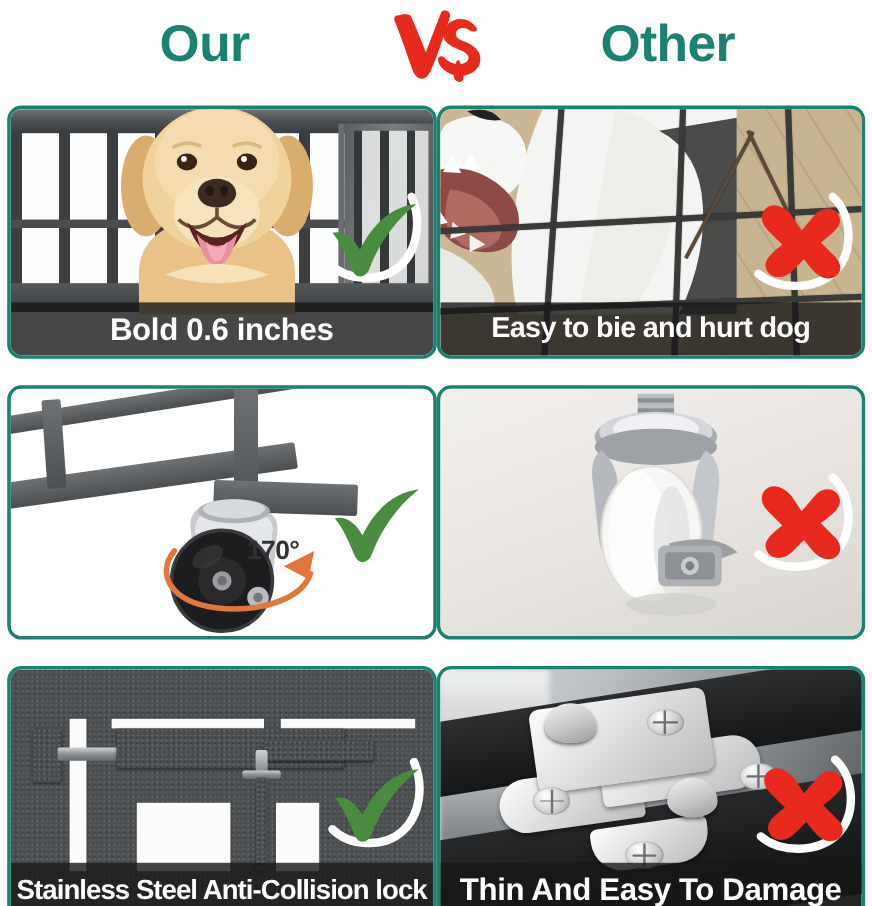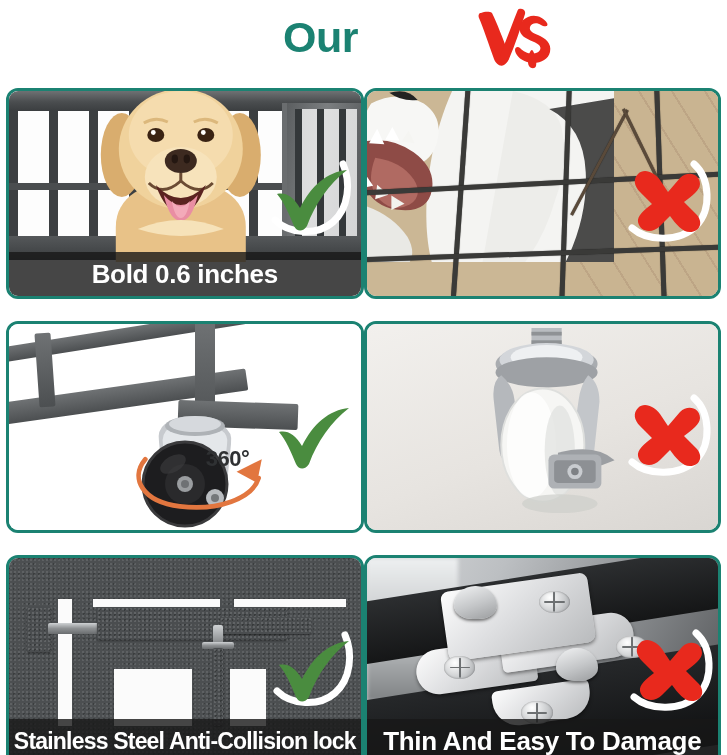--- a/index.html
+++ b/index.html
@@ -271,20 +271,21 @@
         <path d="M72 16 C68 10 60 7 53 10 C45 13 42 22 47 28 C51 33 60 34 64 38
                  C67 41 65 45 61 46 C55 48 49 45 45 41 C43 39 40 40 40 43
                  C40 47 45 53 52 55 C62 58 73 54 75 45 C77 36 70 31 63 28
                  C58 26 54 24 55 20 C56 16 62 15 66 18 C69 20 74 20 72 16 Z"></path>
         <path d="M58 44 C60 48 62 54 61 59 C60 62 56 62 54 59 C52 55 53 49 55 45
                  C56 43 57 42 58 44 Z"></path>
       </g>
     </svg>
   </div>
 
+  <div class="header-title right">Other</div>
 </div>
 
 <div class="grid">
 
   <div class="row">
 
     <div class="panel p1">
       <div class="panel-media">
         <div class="cage-bg"></div>
         <div class="bars-thick"></div>
@@ -383,20 +384,21 @@
         <div class="badge" style="right:4px; bottom:50px;">
           <svg viewBox="0 0 96 92" width="96" height="92" aria-hidden="true">
             <path d="M76 10 C92 24 94 56 78 72 C62 88 30 88 14 74" stroke="#ffffff" stroke-width="7" fill="none" stroke-linecap="round"></path>
             <path d="M20 20 C26 14 36 18 42 26 L50 38 L62 24 C70 16 82 20 82 30
                      C82 36 74 42 66 48 L78 60 C86 68 82 78 72 78
                      C64 78 58 70 52 62 L42 72 C34 80 22 78 20 68
                      C19 62 26 56 34 50 L22 38 C16 32 15 25 20 20 Z" fill="#e8291d"></path>
           </svg>
         </div>
       </div>
+      <div class="caption tight2">Easy to bie and hurt dog</div>
     </div>
   </div>
 
   <div class="row">
 
     <div class="panel p3">
       <div class="panel-media">
         <div class="p3-bg"></div>
 
         <div class="frame-bar" style="left:-4%; top:2%; width:74%; height:15px; transform: rotate(-9deg);"></div>
@@ -421,21 +423,21 @@
 
           <circle cx="86" cy="92" r="9" fill="#b9bcc0"></circle>
           <circle cx="86" cy="92" r="4" fill="#75787b"></circle>
         </svg>
 
         <svg style="position:absolute; left:24%; top:48%; width:62%; height:46%;" viewBox="0 0 200 120" aria-hidden="true">
           <path d="M28 46 C8 70 24 100 72 106 C120 112 164 96 172 70" stroke="#e2763f" stroke-width="6" fill="none" stroke-linecap="round"></path>
           <path d="M176 46 l-6 30 l-26 -14 Z" fill="#e2763f"></path>
         </svg>
 
-        <div style="position:absolute; left:56%; bottom:58px; font-size:22px; font-weight:bold; color:#2f3133; letter-spacing:-0.5px;">360°</div>
+        <div style="position:absolute; left:56%; bottom:58px; font-size:22px; font-weight:bold; color:#2f3133; letter-spacing:-0.5px;">170°</div>
 
         <div class="badge" style="right:4px; bottom:52px;">
           <svg viewBox="0 0 96 92" width="96" height="92" aria-hidden="true">
             <path d="M84 16 C92 34 90 60 74 74 C58 88 30 86 16 72" stroke="#ffffff" stroke-width="7" fill="none" stroke-linecap="round"></path>
             <path d="M18 46 C26 44 34 48 41 60 C52 38 68 24 88 22
                      C70 36 56 56 48 78 C44 84 38 84 35 78 C30 66 25 54 18 46 Z" fill="#4a8c3f"></path>
           </svg>
         </div>
       </div>
     </div>

